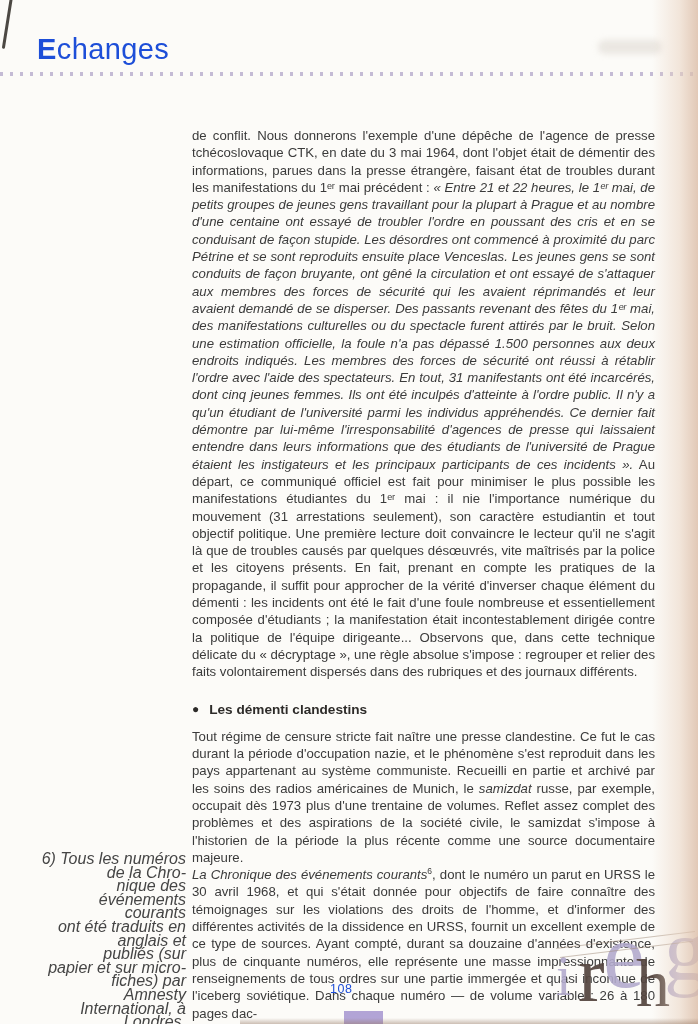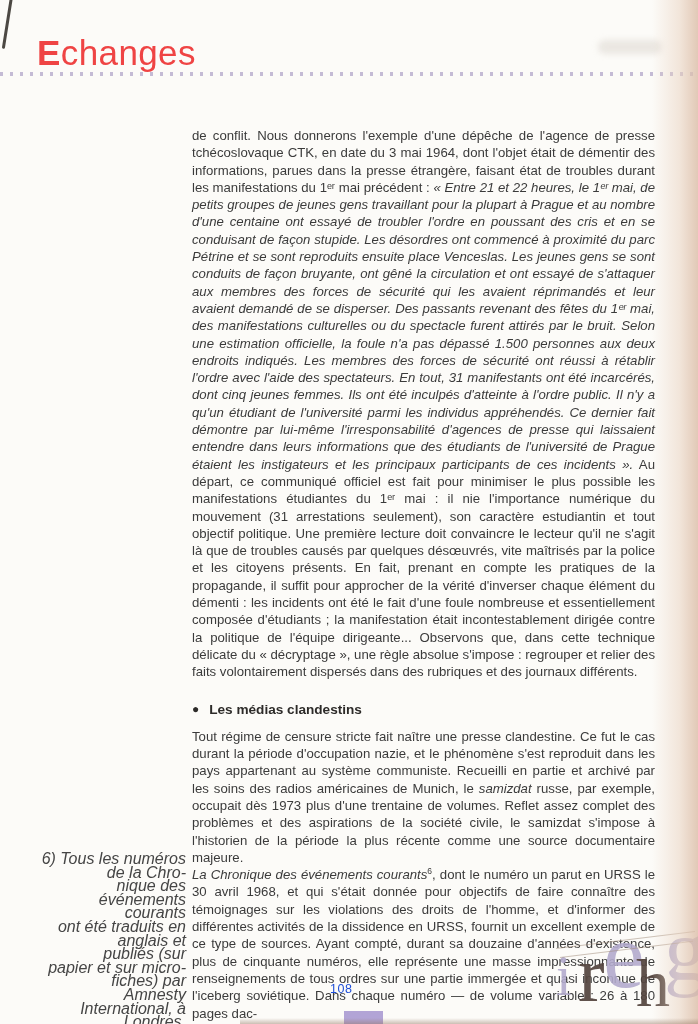--- a/index.html
+++ b/index.html
@@ -2,21 +2,21 @@
 <html style="--page_bg: #fcfbf8; --text_main: #3b3b3b; --accent_dots: #b6abcc; --footer_square: #b2a4d6; --watermark_light: #b3abcd; --watermark_dark: #554640;"><head>
 <meta charset="utf-8">
 <style>
   html,body{margin:0;padding:0;background:#e8e8e8;}
   .page{
     position:relative;width:698px;height:1024px;margin:0 auto;
     background:var(--page_bg,#fcfbf8);overflow:hidden;
     font-family:"Liberation Sans","DejaVu Sans",sans-serif;
   }
   
-  .header-title{position:absolute;left:37px;top:33px;font-size:35px;color:#ef4444;letter-spacing:.4px;}
+  .header-title{position:absolute;left:37px;top:33px;font-size:29px;color:#1d4ed8;letter-spacing:.4px;}
   .header-title .init{font-weight:700;}
   .header-title .rest{font-weight:400;}
   .dots{
     position:absolute;left:0;top:72px;width:698px;height:4px;opacity:.8;
     background:repeating-linear-gradient(90deg,var(--accent_dots,#b6abcc) 0,var(--accent_dots,#b6abcc) 3px,transparent 3px,transparent 10px);
   }
   .ghost-smudge{position:absolute;left:598px;top:40px;width:64px;height:14px;background:rgba(190,178,168,.28);filter:blur(3px);border-radius:7px;}
   .corner-mark{position:absolute;left:6px;top:-5px;width:3px;height:54px;background:#38342f;transform:rotate(9deg);border-radius:2px;opacity:.9;}
 
   
@@ -78,21 +78,21 @@
     <span class="init">E</span><span class="rest">changes</span>
   </div>
   <div class="dots"></div>
   <div class="ghost-smudge"></div>
 
   <div class="article">
     <p><span>de conflit. Nous donnerons l'exemple d'une dépêche de l'agence de presse tchécoslovaque CTK, en date du 3 mai 1964, dont l'objet était de démentir des informations, parues dans la presse étrangère, faisant état de troubles durant les manifestations du 1ᵉʳ mai précédent : </span><span class="italic">« Entre 21 et 22 heures, le 1ᵉʳ mai, de petits groupes de jeunes gens travaillant pour la plupart à Prague et au nombre d'une centaine ont essayé de troubler l'ordre en poussant des cris et en se conduisant de façon stupide. Les désordres ont commencé à proximité du parc Pétrine et se sont reproduits ensuite place Venceslas. Les jeunes gens se sont conduits de façon bruyante, ont gêné la circulation et ont essayé de s'attaquer aux membres des forces de sécurité qui les avaient réprimandés et leur avaient demandé de se disperser. Des passants revenant des fêtes du 1ᵉʳ mai, des manifestations culturelles ou du spectacle furent attirés par le bruit. Selon une estimation officielle, la foule n'a pas dépassé 1.500 personnes aux deux endroits indiqués. Les membres des forces de sécurité ont réussi à rétablir l'ordre avec l'aide des spectateurs. En tout, 31 manifestants ont été incarcérés, dont cinq jeunes femmes. Ils ont été inculpés d'atteinte à l'ordre public. Il n'y a qu'un étudiant de l'université parmi les individus appréhendés. Ce dernier fait démontre par lui-même l'irresponsabilité d'agences de presse qui laissaient entendre dans leurs informations que des étudiants de l'université de Prague étaient les instigateurs et les principaux participants de ces incidents ».</span><span> Au départ, ce communiqué officiel est fait pour minimiser le plus possible les manifestations étudiantes du 1ᵉʳ mai : il nie l'importance numérique du mouvement (31 arrestations seulement), son caractère estudiantin et tout objectif politique. Une première lecture doit convaincre le lecteur qu'il ne s'agit là que de troubles causés par quelques désœuvrés, vite maîtrisés par la police et les citoyens présents. En fait, prenant en compte les pratiques de la propagande, il suffit pour approcher de la vérité d'inverser chaque élément du démenti : les incidents ont été le fait d'une foule nombreuse et essentiellement composée d'étudiants ; la manifestation était incontestablement dirigée contre la politique de l'équipe dirigeante... Observons que, dans cette technique délicate du « décryptage », une règle absolue s'impose : regrouper et relier des faits volontairement dispersés dans des rubriques et des journaux différents.</span></p>
 
     <div class="section-heading">
       <span class="bullet-icon">●</span>
-      <span>Les médias clandestins</span>
+      <span>Les démenti clandestins</span>
     </div>
 
     <p><span>Tout régime de censure stricte fait naître une presse clandestine. Ce fut le cas durant la période d'occupation nazie, et le phénomène s'est reproduit dans les pays appartenant au système communiste. Recueilli en partie et archivé par les soins des radios américaines de Munich, le </span><span class="italic">samizdat</span><span> russe, par exemple, occupait dès 1973 plus d'une trentaine de volumes. Reflet assez complet des problèmes et des aspirations de la société civile, le samizdat s'impose à l'historien de la période la plus récente comme une source documentaire majeure.</span></p>
 
     <p class="p3"><span class="italic">La Chronique des événements courants</span><sup class="fn-sup">6</sup><span>, dont le numéro un parut en URSS le 30 avril 1968, et qui s'était donnée pour objectifs de faire connaître des témoignages sur les violations des droits de l'homme, et d'informer des différentes activités de la dissidence en URSS, fournit un excellent exemple de ce type de sources. Ayant compté, durant sa douzaine d'années d'existence, plus de cinquante numéros, elle représente une masse impressionnante de renseignements de tous ordres sur une partie immergée et quasi inconnue de l'iceberg soviétique. Dans chaque numéro — de volume variable : 26 à 180 pages dac-</span></p>
   </div>
 
   <div class="sidebar-note">6) Tous les numéros de la Chro-
 nique des événements courants
 ont été traduits en anglais et

